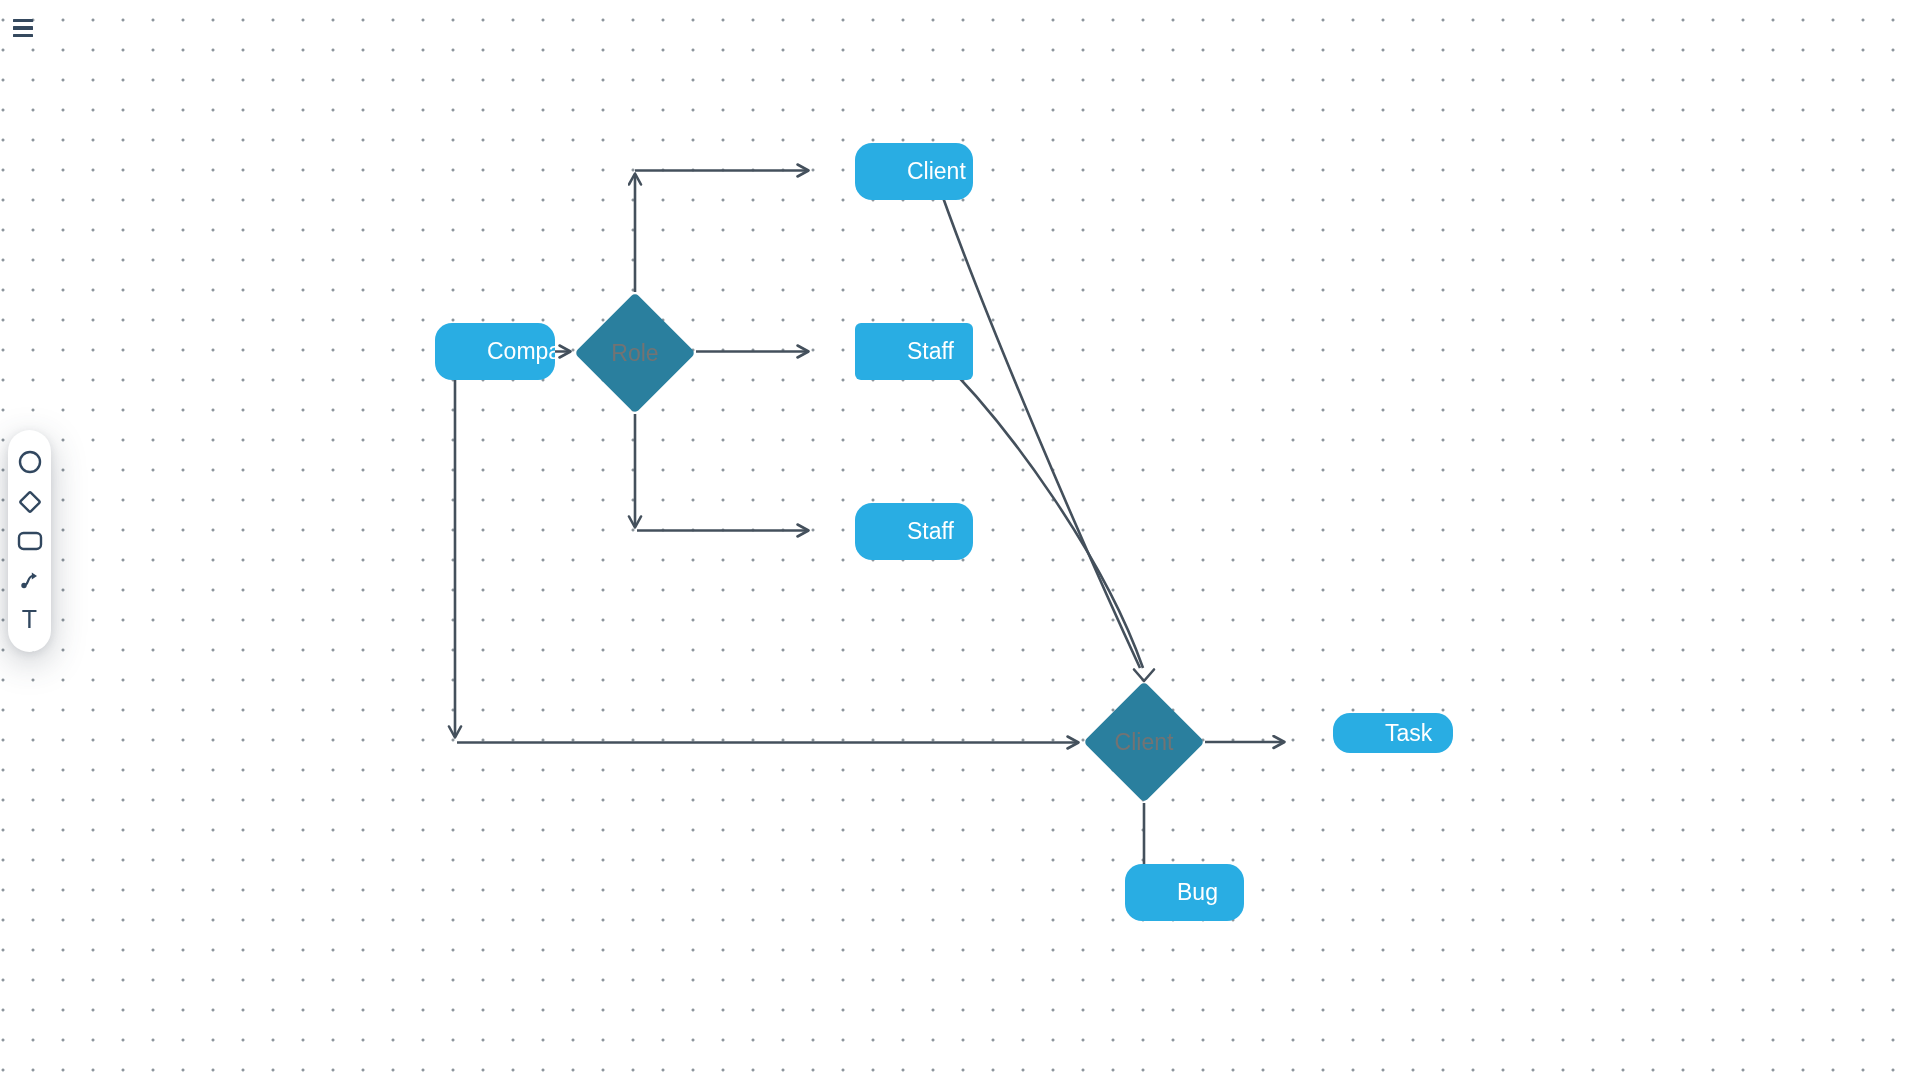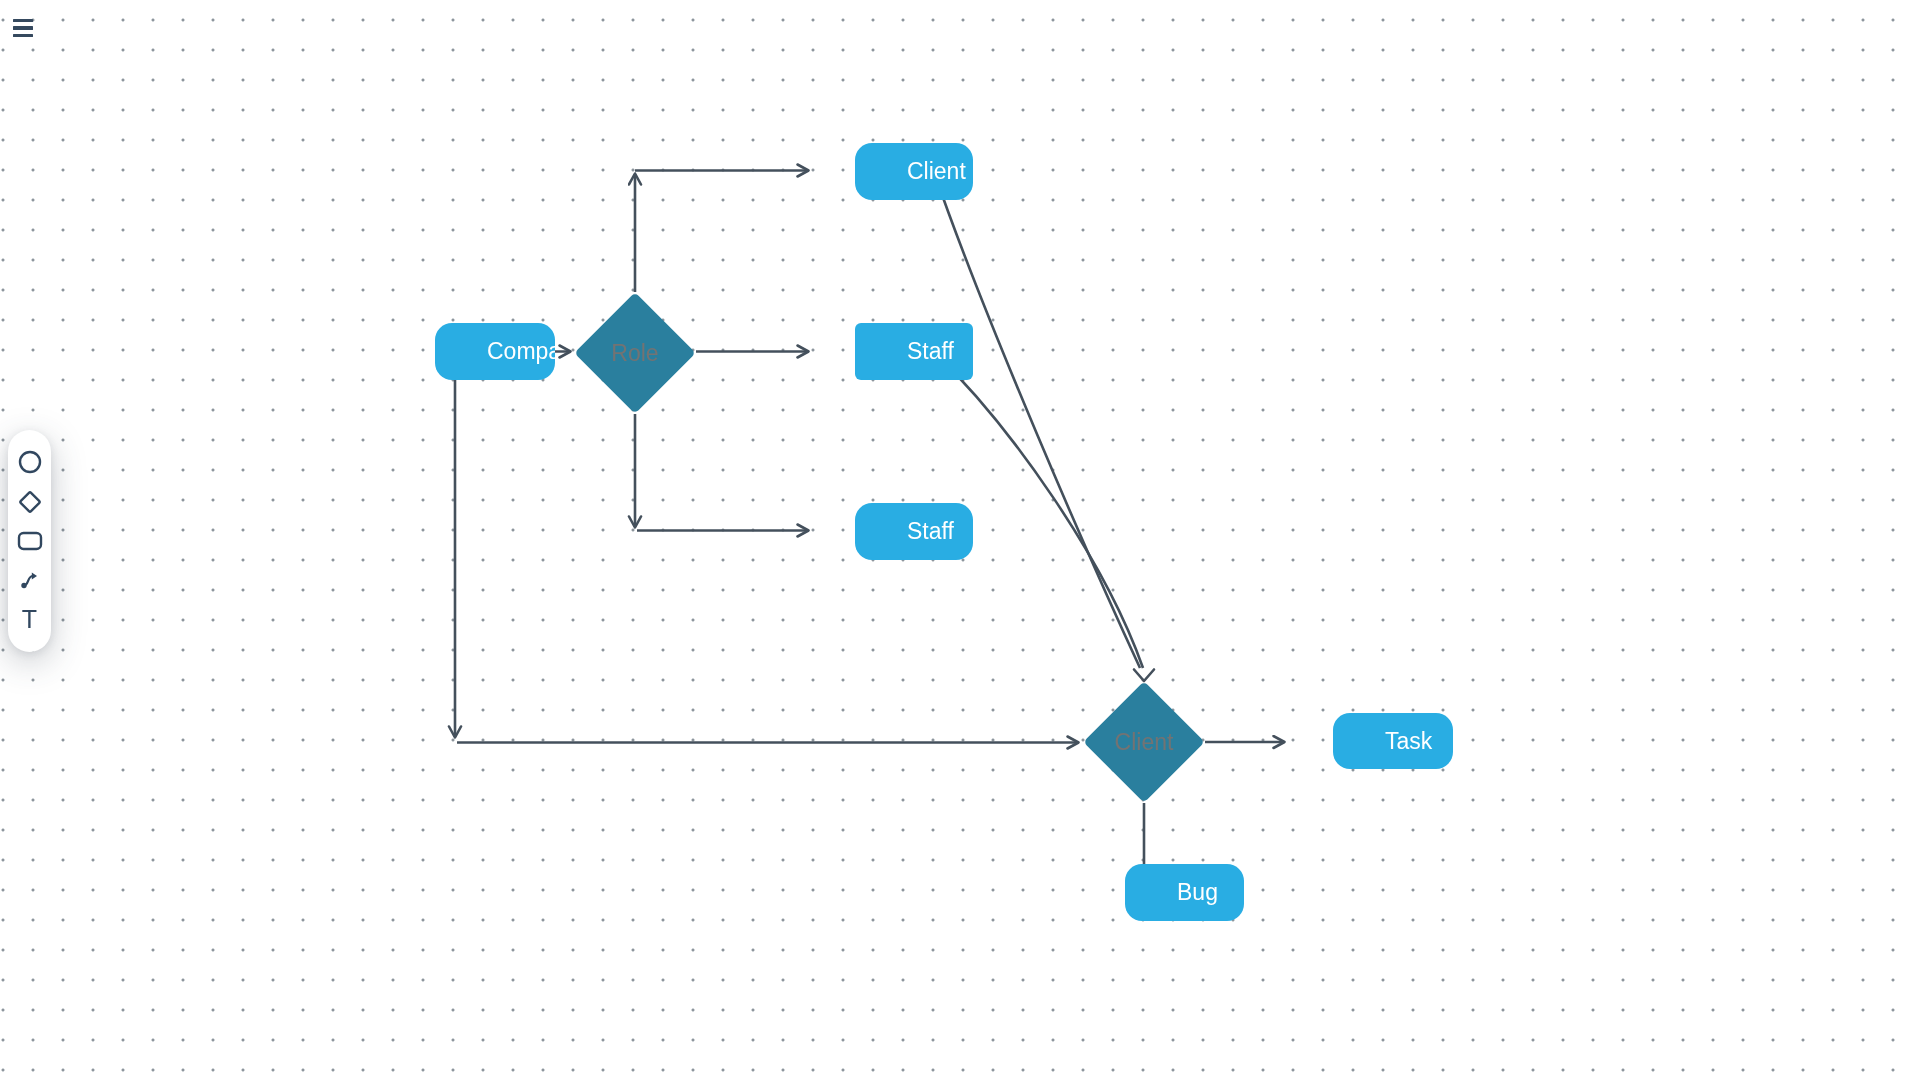--- a/index.html
+++ b/index.html
@@ -126,21 +126,21 @@
   </div>
 
   <div class="rect-node" style="left:815px; top:323px; width:118px; height:57px;border-radius:6px;">
     <span class="lbl">Staff</span>
   </div>
 
   <div class="rect-node" style="left:815px; top:503px; width:118px; height:57px;">
     <span class="lbl">Staff</span>
   </div>
 
-  <div class="rect-node" style="left:1293px; top:713px; width:120px; height:56px;">
+  <div class="rect-node" style="left:1293px; top:713px; width:120px; height:40px;">
     <span class="lbl">Task</span>
   </div>
 
   <div class="rect-node" style="left:1085px; top:864px; width:119px; height:57px;">
     <span class="lbl">Bug</span>
   </div>
 
   <div class="diamond-node" style="left:574px; top:292px;">
     <span class="shape"></span>
     <span class="lbl">Role</span>

